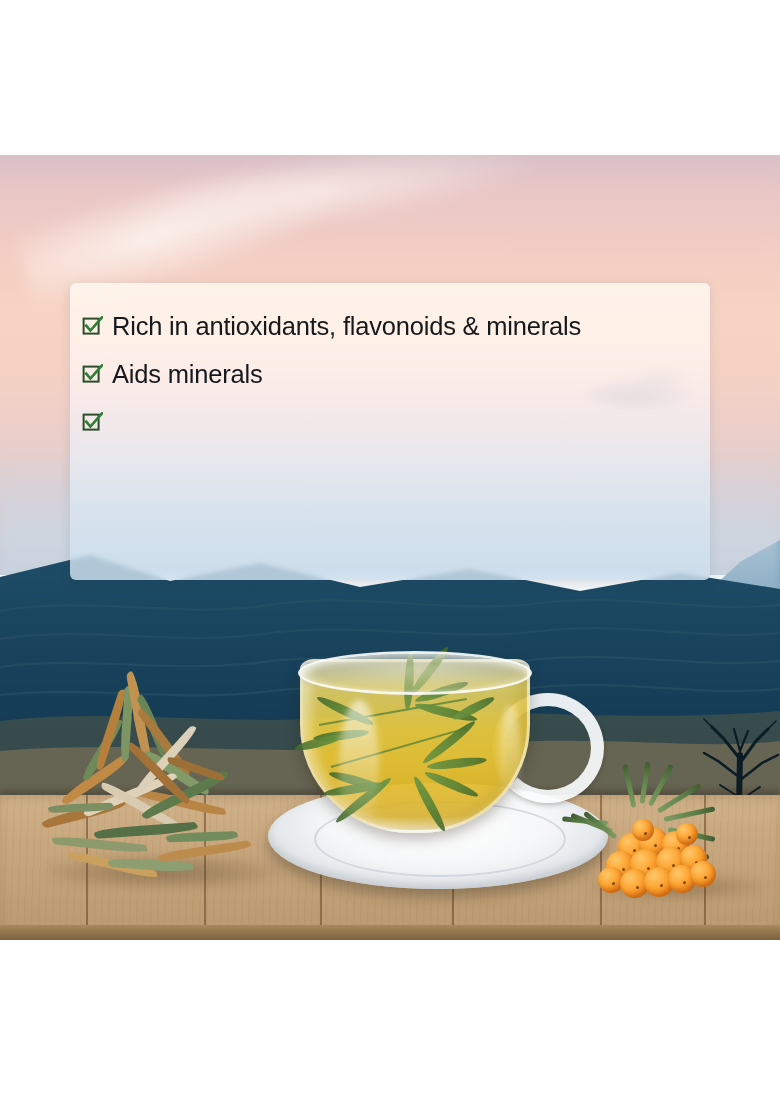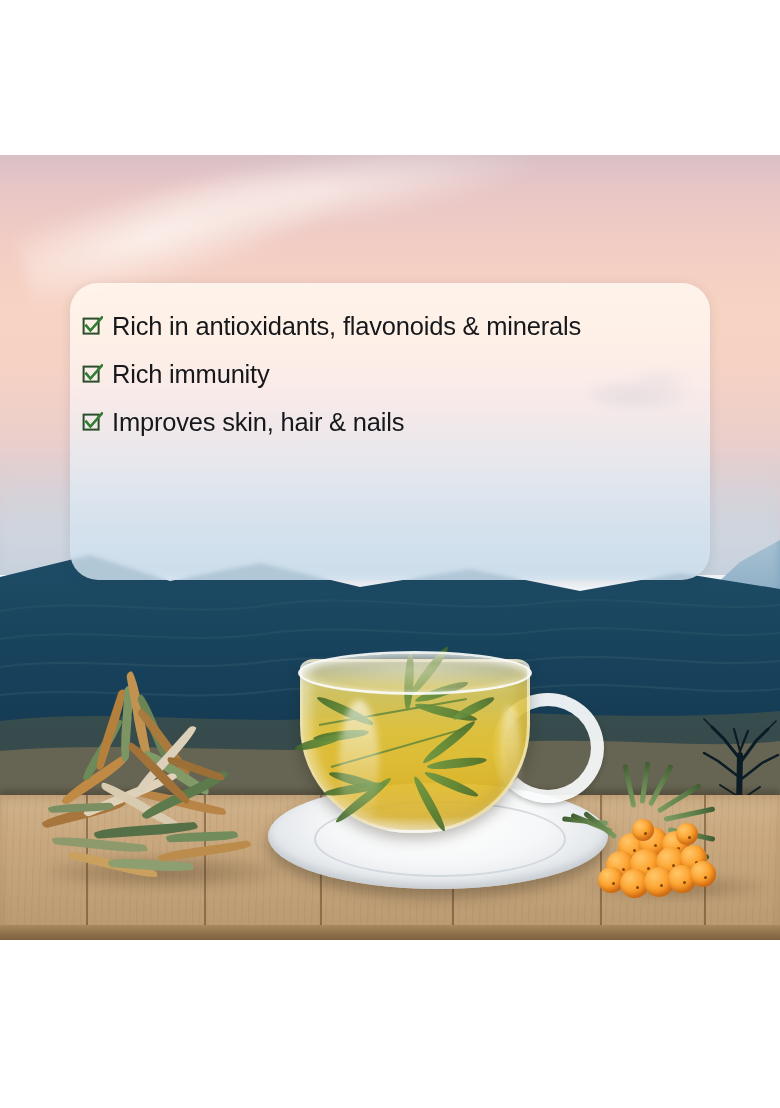--- a/index.html
+++ b/index.html
@@ -317,21 +317,21 @@
     transform-origin: 0 50%;
   }
 
   
   .card {
     position: absolute;
     left: 70px;
     top: 283px;
     width: 640px;
     height: 297px;
-    border-radius: 28px;
+    border-radius: 6px;
     background: linear-gradient(180deg,
         rgba(255,246,238,0.90) 0%,
         rgba(255,244,236,0.88) 18%,
         rgba(249,238,238,0.85) 38%,
         rgba(230,236,243,0.82) 62%,
         rgba(213,228,240,0.82) 82%,
         rgba(205,223,237,0.84) 100%);
     box-shadow: 0 2px 12px rgba(40,60,80,0.12);
     backdrop-filter: blur(2px);
   }
@@ -572,30 +572,29 @@
         <span class="benefit-text">Rich in antioxidants, flavonoids &amp; minerals</span>
       </div>
 
       <div class="benefit-row">
         <span class="check-icon">
           <svg width="21" height="21" viewBox="0 0 21 21" xmlns="http://www.w3.org/2000/svg">
             <rect x="1.6" y="2.6" width="15" height="15" fill="none" stroke="#2b4d2b" stroke-width="2"></rect>
             <path d="M4.2,9.6 L8.4,14.6 L20,1.4" fill="none" stroke="#2e7d32" stroke-width="2.6" stroke-linecap="square"></path>
           </svg>
         </span>
-        <span class="benefit-text">Rich immunity</span>
+        <span class="benefit-text">Aids minerals</span>
       </div>
 
       <div class="benefit-row">
         <span class="check-icon">
           <svg width="21" height="21" viewBox="0 0 21 21" xmlns="http://www.w3.org/2000/svg">
             <rect x="1.6" y="2.6" width="15" height="15" fill="none" stroke="#2b4d2b" stroke-width="2"></rect>
             <path d="M4.2,9.6 L8.4,14.6 L20,1.4" fill="none" stroke="#2e7d32" stroke-width="2.6" stroke-linecap="square"></path>
           </svg>
         </span>
-        <span class="benefit-text">Improves skin, hair &amp; nails</span>
       </div>
 
 
     </div>
   </div>
 
 </div>
 
 </body></html>

